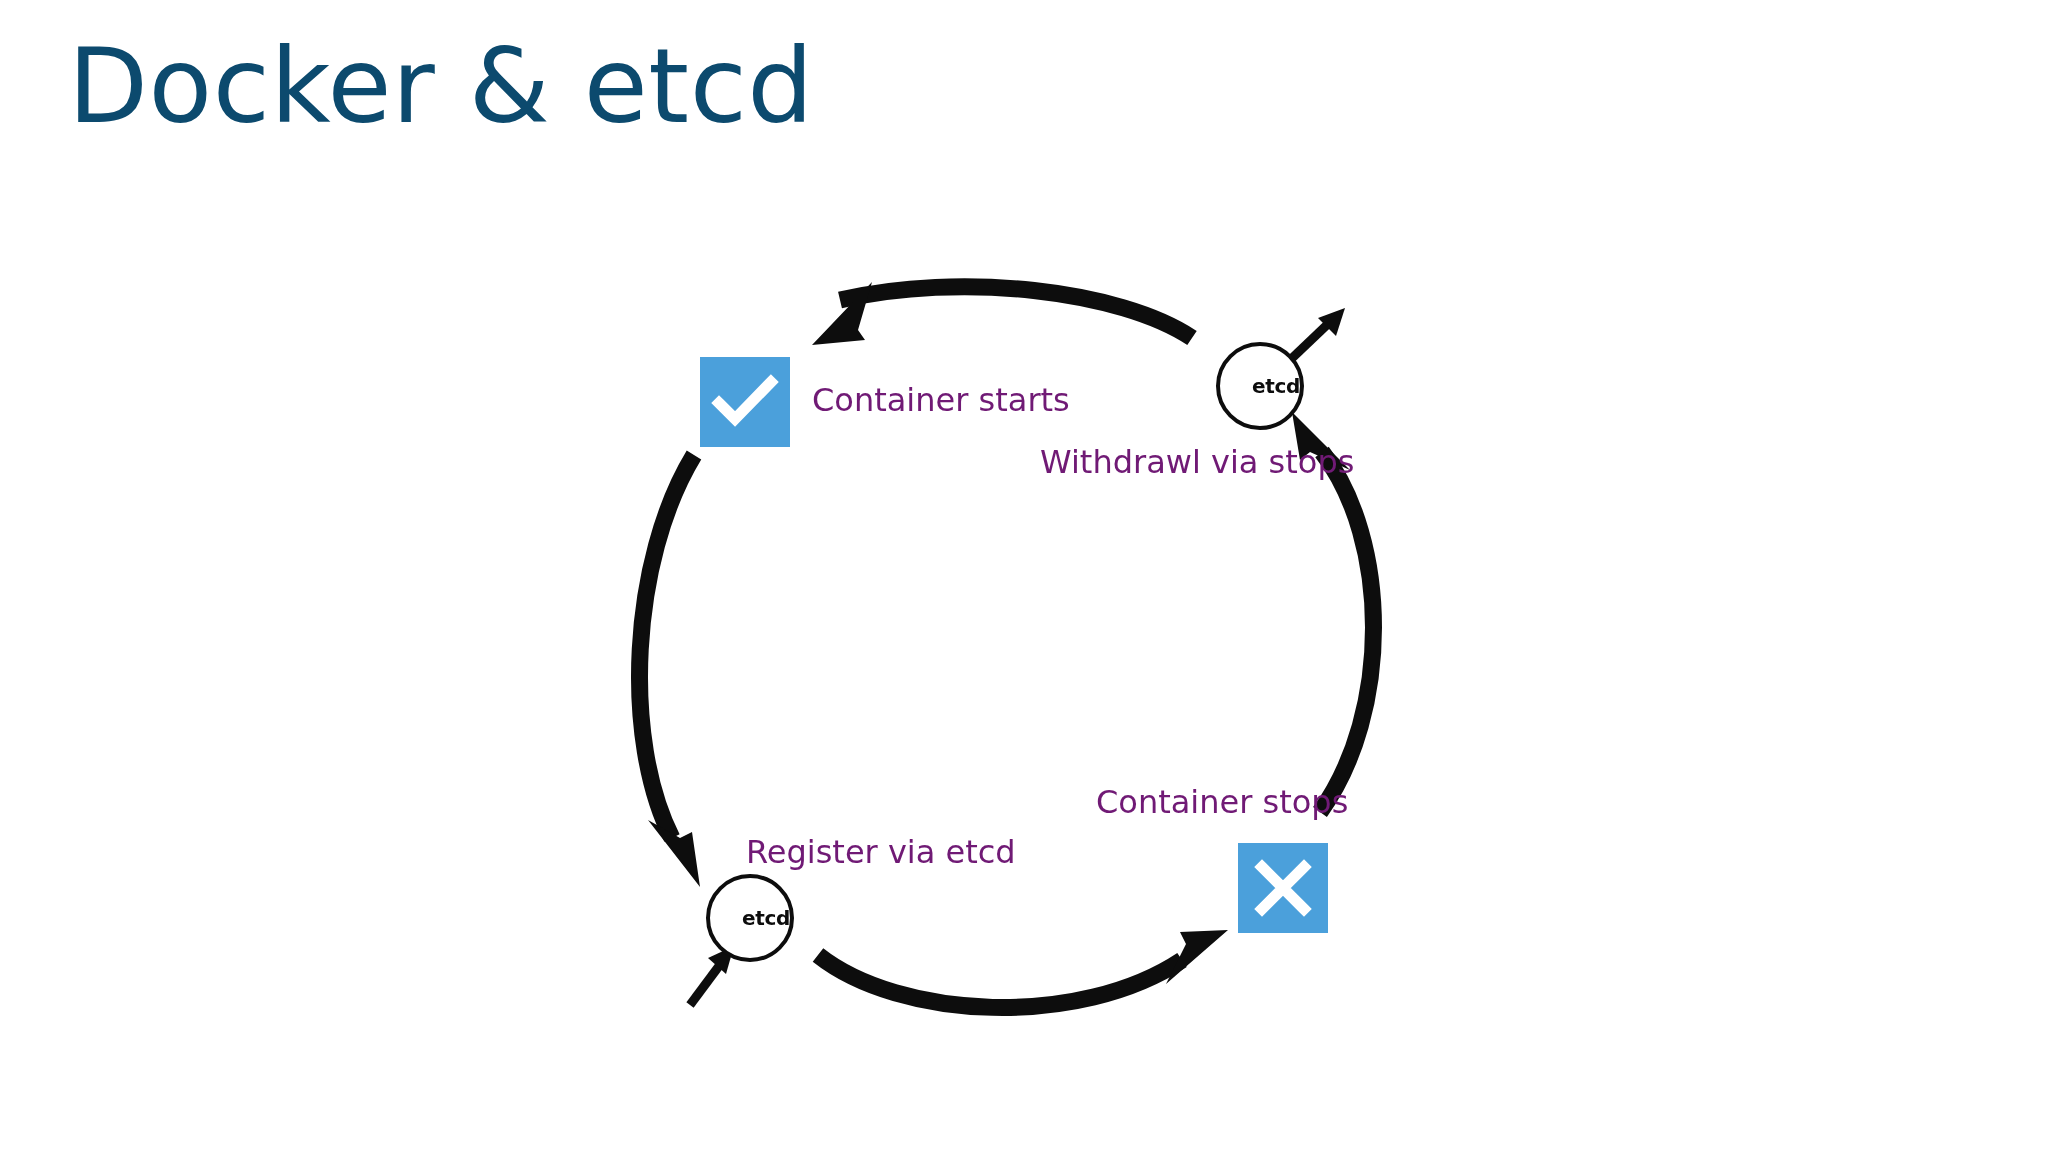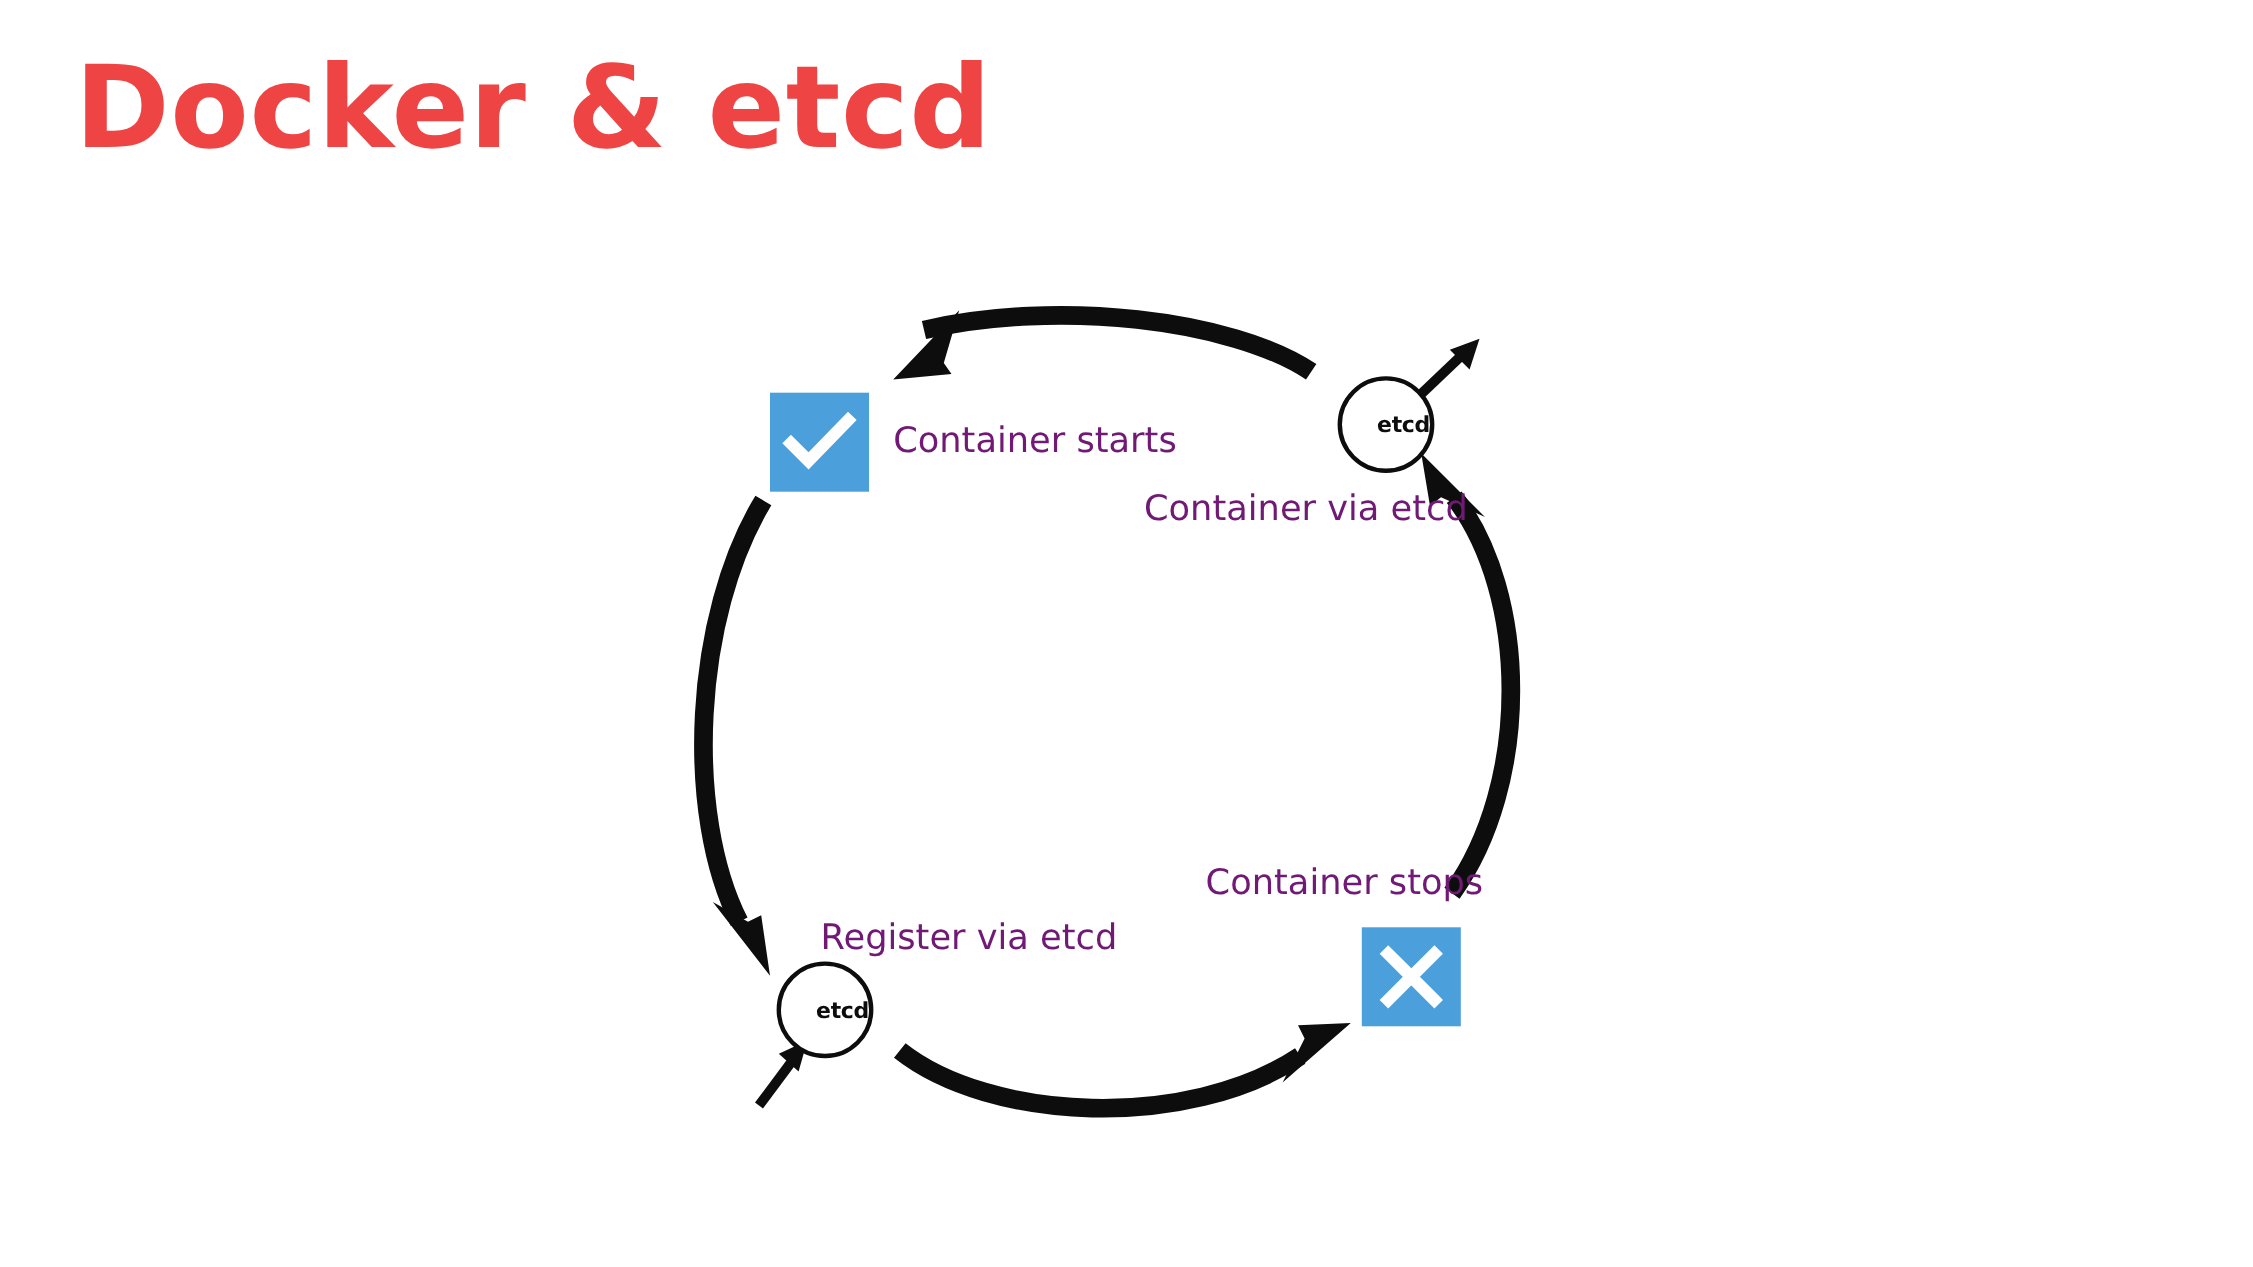--- a/index.html
+++ b/index.html
@@ -20,27 +20,27 @@
     position: relative;
     width: 2048px;
     height: 1152px;
     background: #ffffff;
   }
 
   
   .slide-title {
     position: absolute;
     left: 68px;
-    top: 44px;
+    top: 32px;
     font-family: "DejaVu Sans", sans-serif;
     font-size: 104px;
     line-height: 1.05;
-    font-weight: 700;
+    font-weight: 400;
     letter-spacing: 0.5px;
-    color: #ef4444;
+    color: #0c4a6e;
     white-space: nowrap;
   }
 
   
   .diagram {
     position: absolute;
     left: 0;
     top: 0;
     width: 2048px;
     height: 1152px;
@@ -173,19 +173,19 @@
   <div class="etcd-node etcd-top">
     <span class="etcd-label">etcd</span>
   </div>
 
   <div class="etcd-node etcd-bottom">
     <span class="etcd-label">etcd</span>
   </div>
 
   <div class="caption cap-starts">Container starts</div>
 
-  <div class="caption cap-withdrawl">Container via etcd</div>
+  <div class="caption cap-withdrawl">Withdrawl via stops</div>
 
   <div class="caption cap-register">Register via etcd</div>
 
   <div class="caption cap-stops">Container stops</div>
 
 </div>
 
 </body></html>

